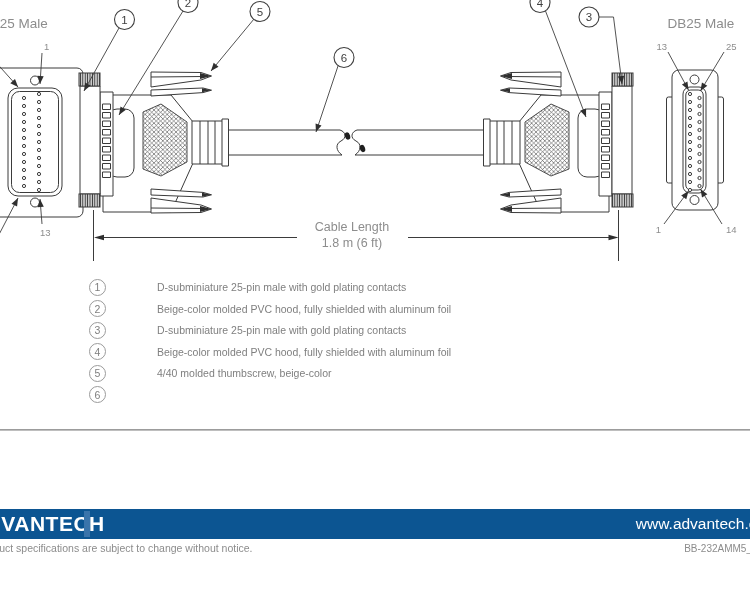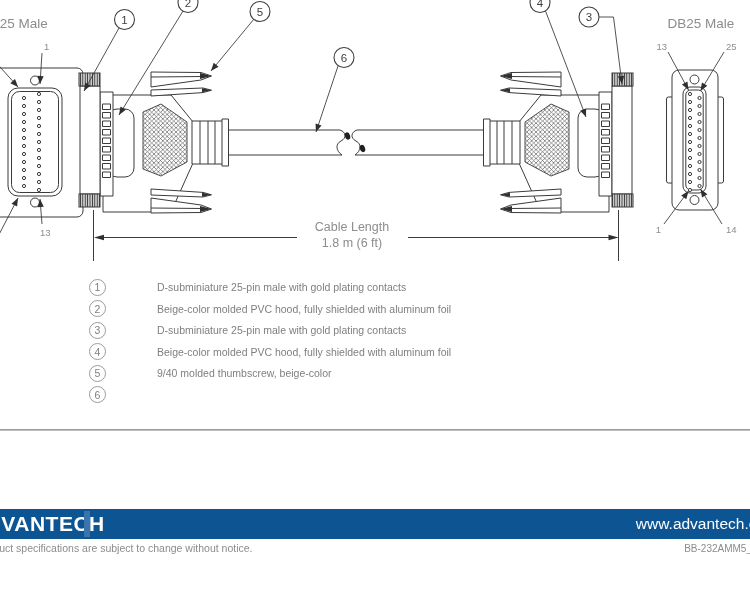--- a/index.html
+++ b/index.html
@@ -254,21 +254,21 @@
     <div class="legend-row">
       <span class="legend-num">3</span>
       <span class="legend-text">D-subminiature 25-pin male with gold plating contacts</span>
     </div>
     <div class="legend-row">
       <span class="legend-num">4</span>
       <span class="legend-text">Beige-color molded PVC hood, fully shielded with aluminum foil</span>
     </div>
     <div class="legend-row">
       <span class="legend-num">5</span>
-      <span class="legend-text">9/40 molded thumbscrew, beige-color</span>
+      <span class="legend-text">4/40 molded thumbscrew, beige-color</span>
     </div>
     <div class="legend-row">
       <span class="legend-num">6</span>
     </div>
   </div>
 
   
   <div class="divider"></div>
 
   <div class="bluebar">

